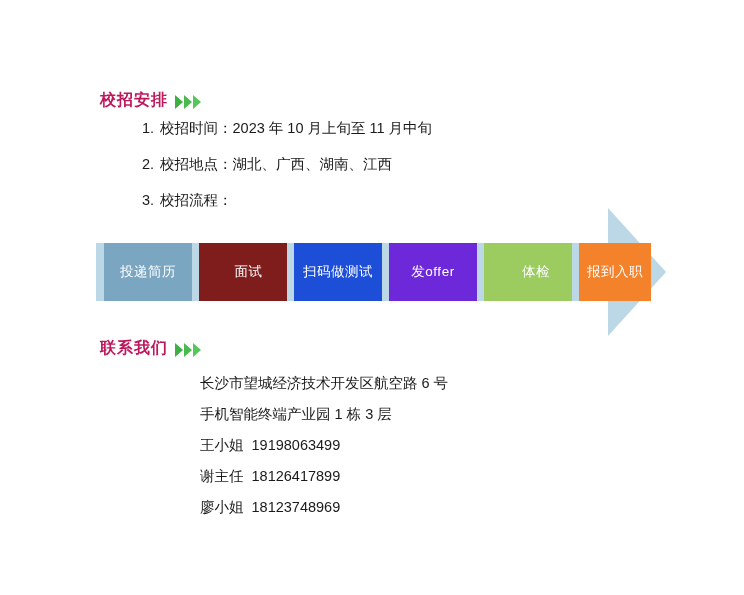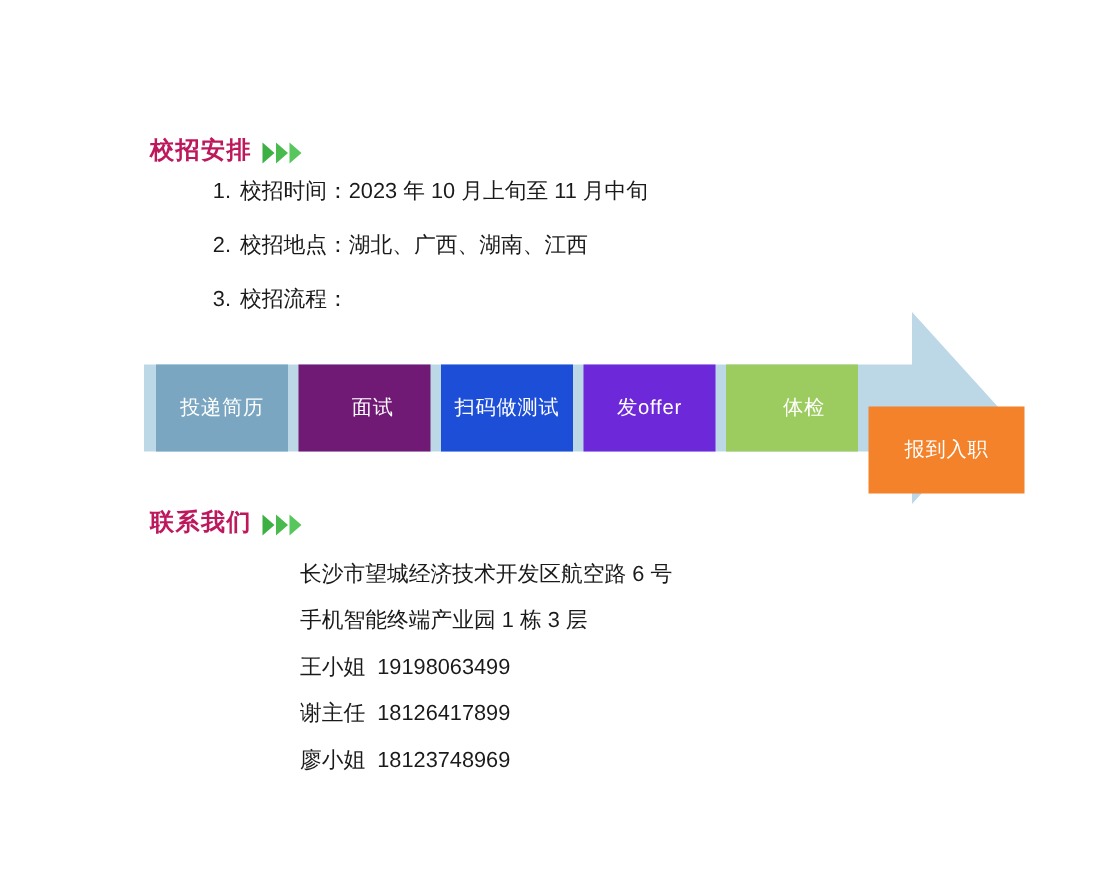--- a/index.html
+++ b/index.html
@@ -110,21 +110,21 @@
     width: 88px;
     height: 58px;
     display: flex;
     align-items: center;
     justify-content: center;
     color: #ffffff;
     font-size: 13.5px;
     letter-spacing: 0.5px;
     box-sizing: border-box;
   }
-  .step.last { width: 104px; margin-top: 28px; }
+  .step.last { width: 72px; }
 
   
   .contact {
     position: absolute;
     left: 100px;
     top: 368px;
     width: 600px;
     font-size: 14.5px;
     line-height: 31px;
   }
@@ -173,21 +173,21 @@
     </div>
   </div>
 
   <div class="process">
     <div class="arrow-body" style="background: rgb(188, 215, 230);"></div>
     <div class="arrow-head" style="border-left-color: rgb(188, 215, 230);"></div>
     <div class="steps">
       <div class="step" style="background: rgb(122, 166, 194);">
         <span>投递简历</span>
       </div>
-      <div class="step" style="background: #701a75; padding-left: 11px;">
+      <div class="step" style="background: #7f1d1d; padding-left: 11px;">
         <span>面试</span>
       </div>
       <div class="step" style="background: #1d4ed8;">
         <span>扫码做测试</span>
       </div>
       <div class="step" style="background: #6d28d9;">
         <span>发offer</span>
       </div>
       <div class="step" style="background: rgb(156, 203, 95); padding-left: 16px;">
         <span>体检</span>

